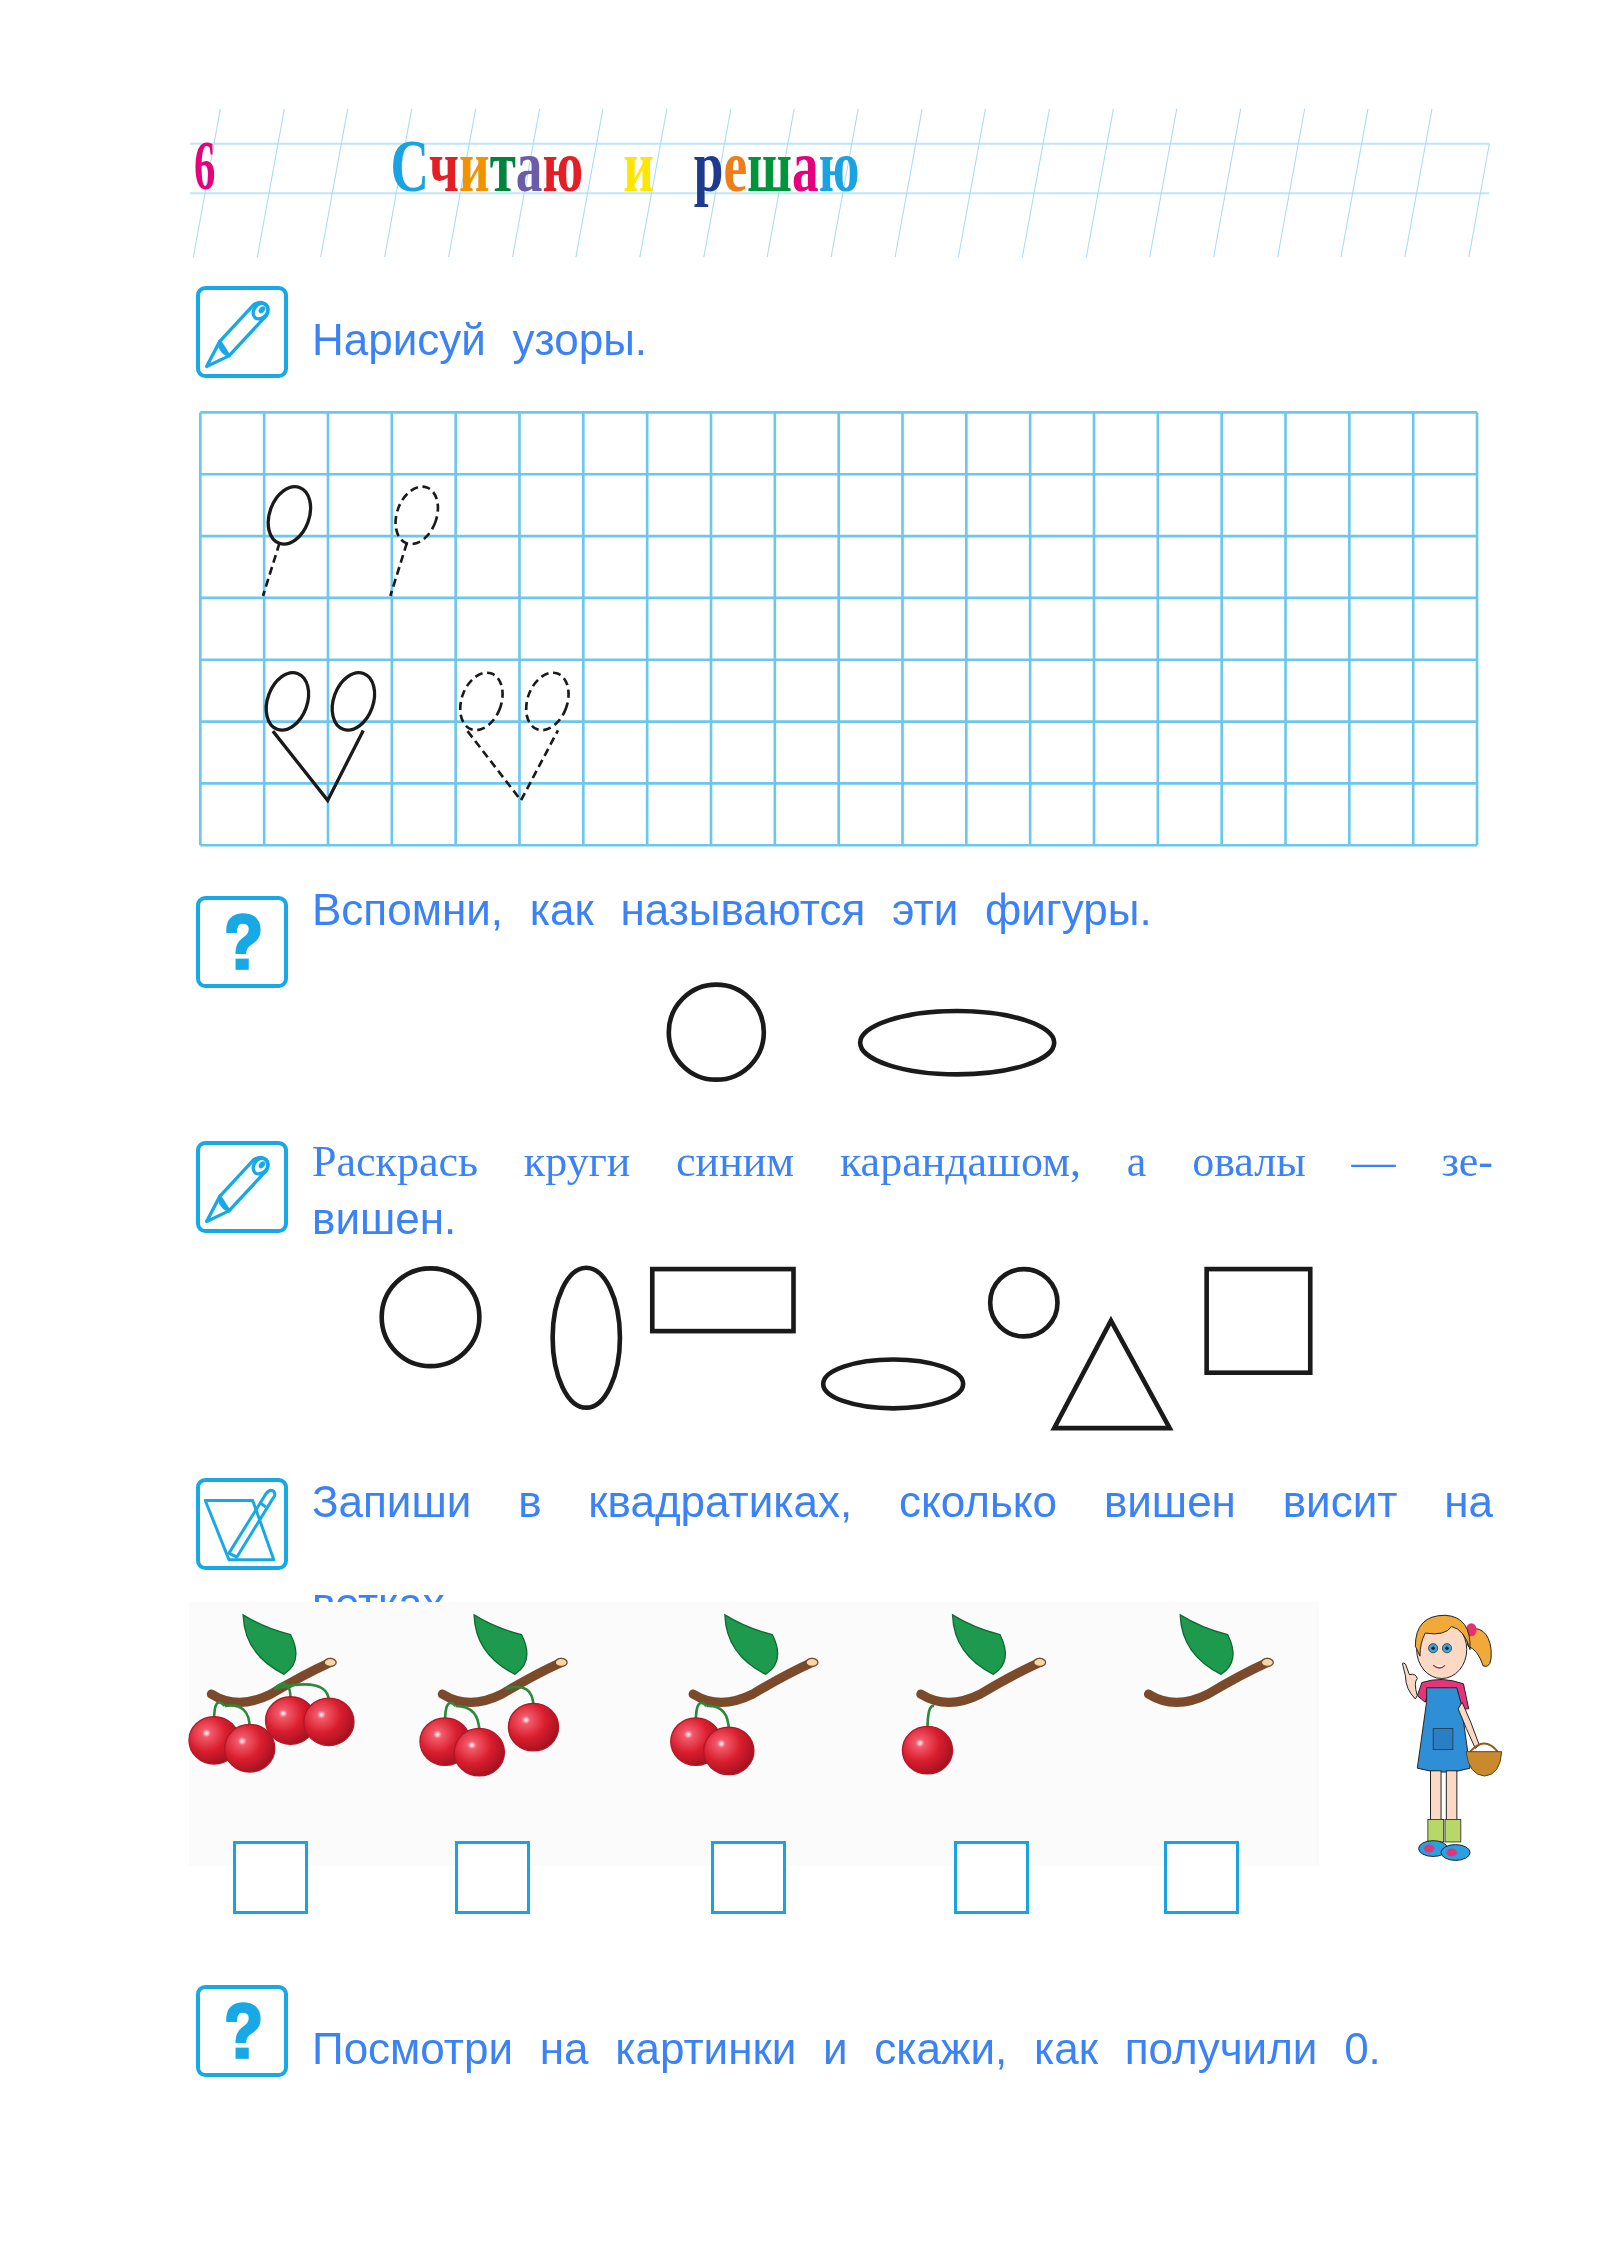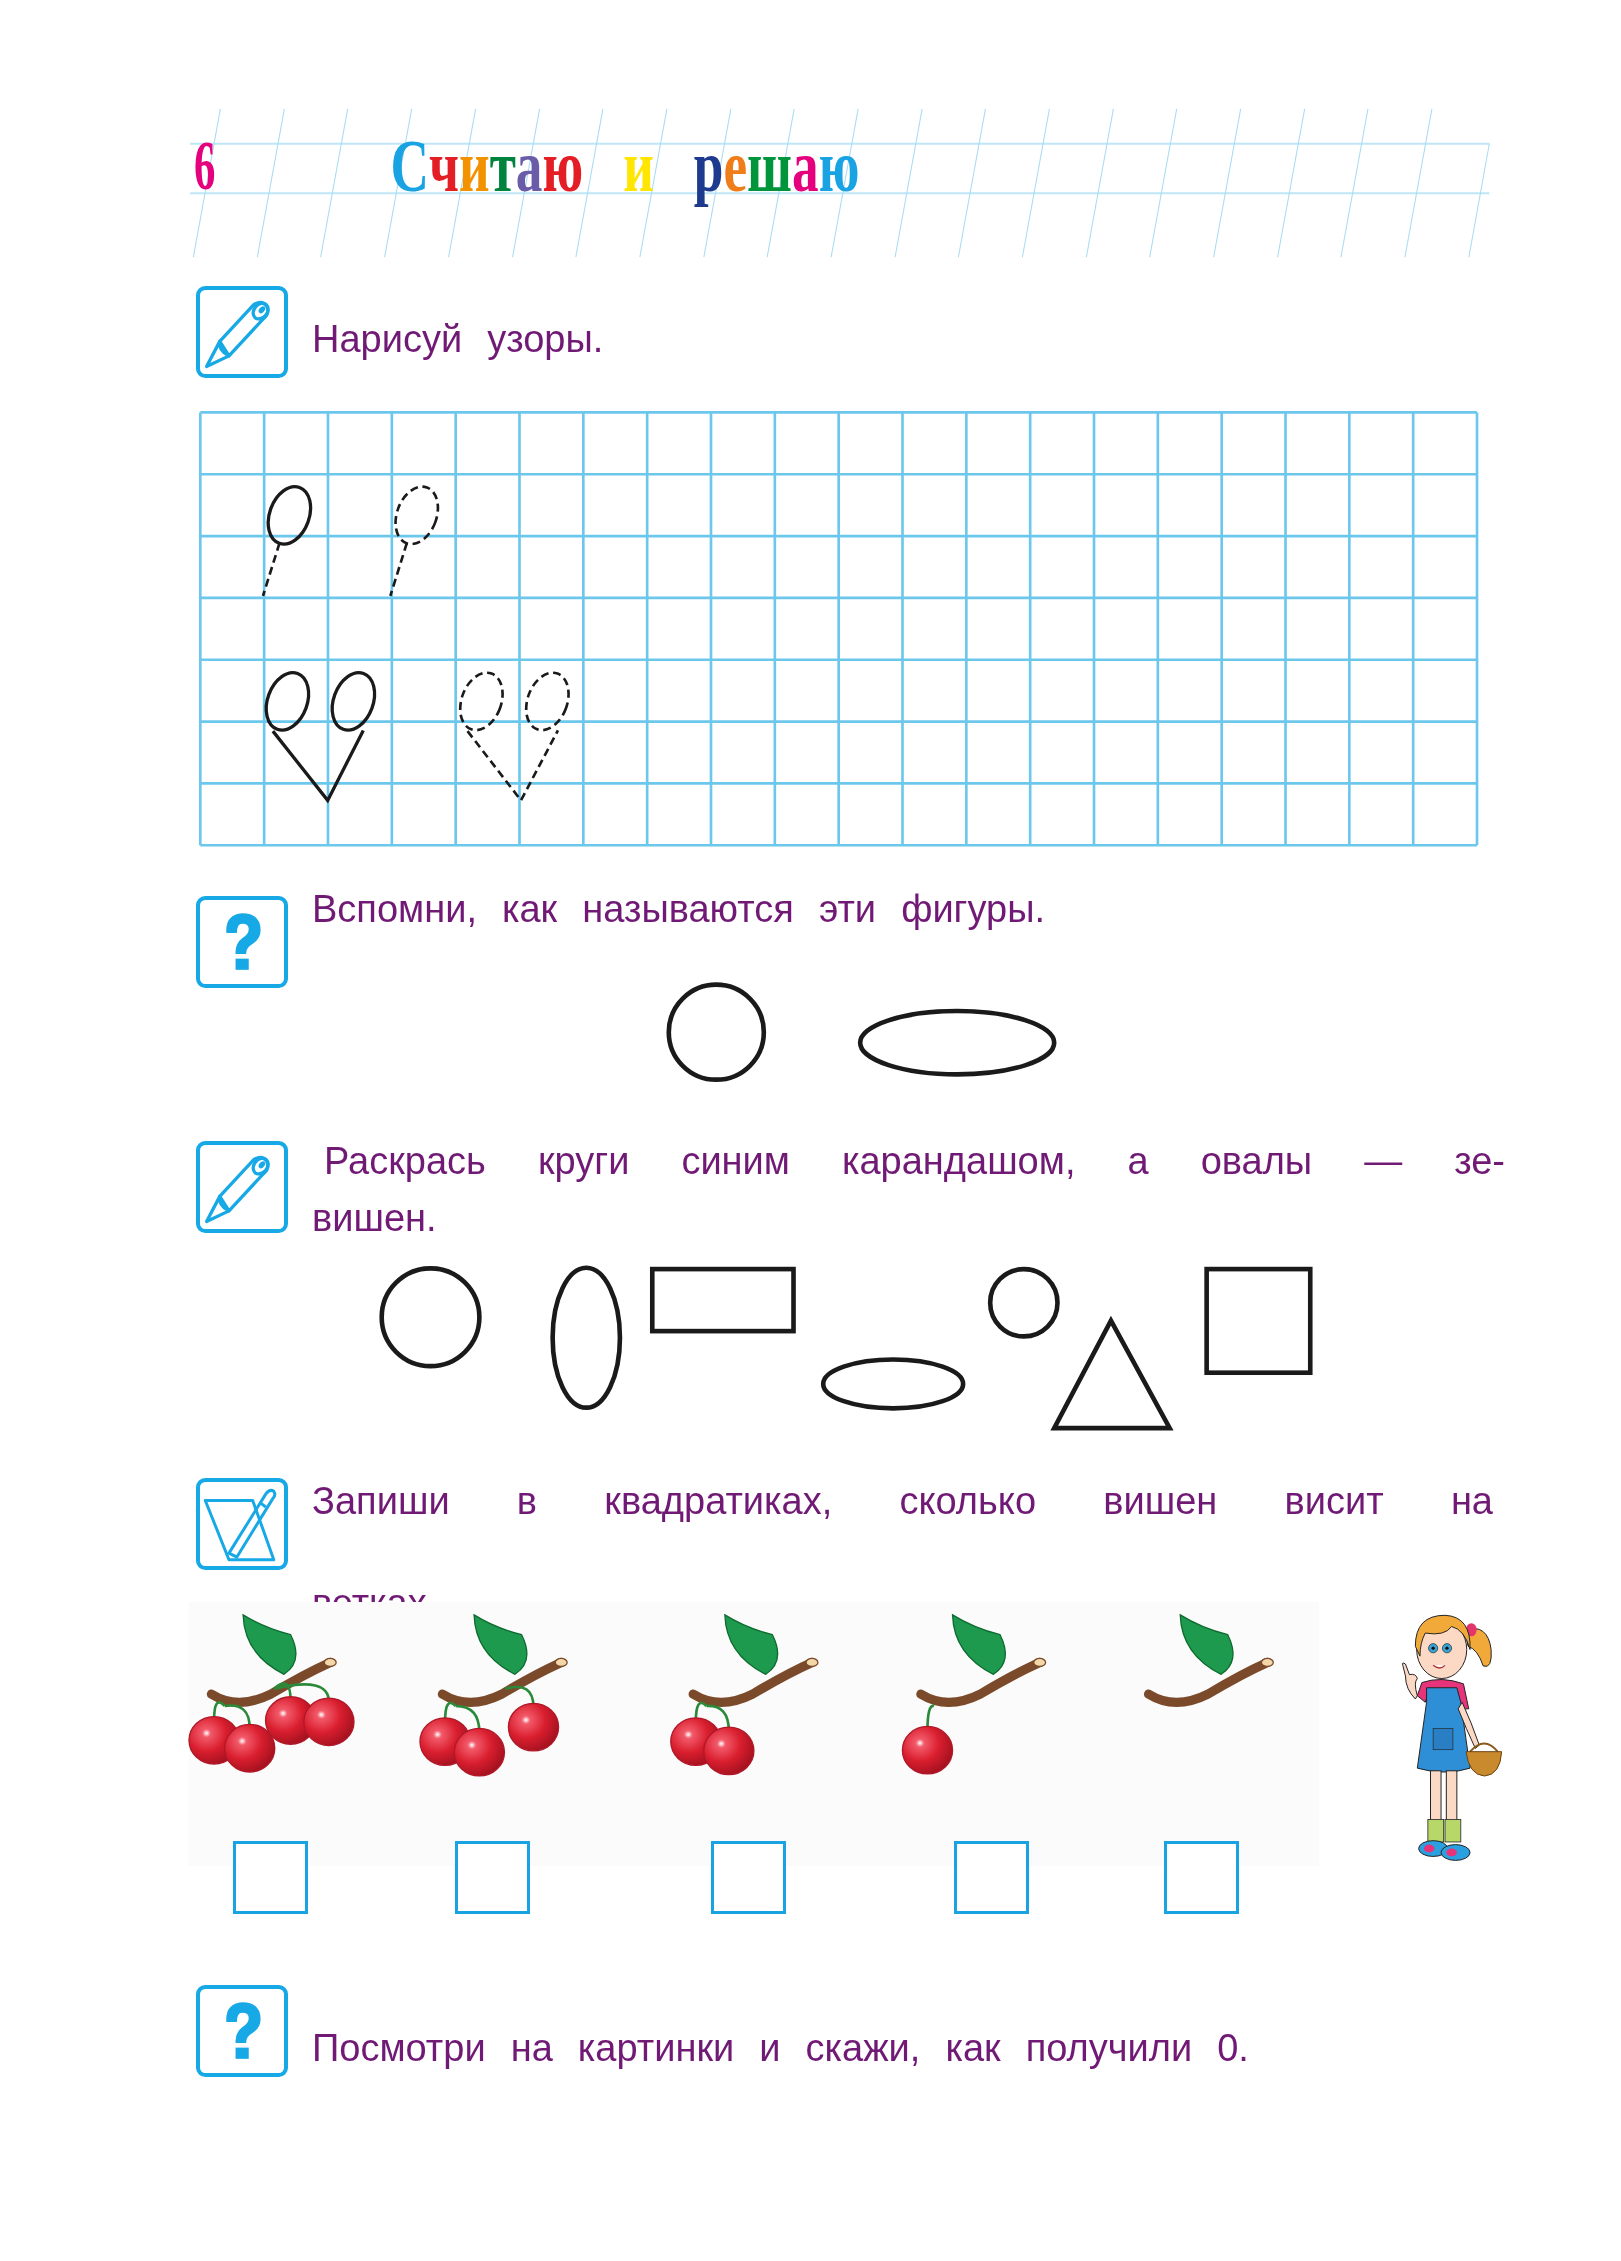--- a/index.html
+++ b/index.html
@@ -10,21 +10,21 @@
   .page-num { position:absolute; left:194px; top:132px; font-family:"Liberation Serif", serif;
               font-weight:bold; font-size:69px; line-height:1; color:#e5007e;
               transform:scaleX(0.62); transform-origin:left top; }
   .title { position:absolute; left:0; width:1736px; text-align:center; top:129px;
            font-family:"Liberation Serif", serif; font-weight:bold; font-size:74px; line-height:1;
            transform:scaleX(0.72); transform-origin:left top; letter-spacing:0px; white-space:pre; }
   .title span { display:inline-block; }
   .task-icon { position:absolute; width:92px; height:92px; border:4.6px solid #17a8e6;
                border-radius:9.2px; box-sizing:border-box; background:#fff; }
   .task-icon svg { position:absolute; left:0; top:0; width:83px; height:83px; }
-  .task-text { position:absolute; font-size:38px; line-height:57px; color:#701a75;
+  .task-text { position:absolute; font-size:44px; line-height:57px; color:#3b82f6;
                word-spacing:14.5px; white-space:nowrap; }
   .task-text.justify { width:1188px; text-align:justify; text-align-last:justify; white-space:normal; }
   #grid { position:absolute; left:199px; top:411px; }
   .shapes-svg { position:absolute; left:0; top:0; }
   .cherry-strip { position:absolute; left:189px; top:1602px; width:1130px; height:264px; background:#fbfbfb; }
   .answer-box { position:absolute; width:75px; height:73px; border:3.3px solid #1aa3e3; box-sizing:border-box; background:#fff; }
 </style>
 </head>
 <body>
 
@@ -155,21 +155,21 @@
 <div class="task-icon" style="left:196px; top:1141px;">
   <svg viewBox="0 0 126 126">
     <g fill="none" stroke="#17a8e6" stroke-width="5" stroke-linejoin="round">
       <path d="M30 78 L82 22 Q96 14 102 26 Q106 36 96 44 L44 100 Z"></path>
       <ellipse cx="92" cy="32" rx="10" ry="13" transform="rotate(40 92 32)"></ellipse>
       <path d="M30 78 Q28 92 44 100 L10 116 Z"></path>
     </g>
     <ellipse cx="94" cy="30" rx="4" ry="6" fill="#17a8e6" transform="rotate(40 94 30)"></ellipse>
   </svg>
 </div>
-<div class="task-text justify" style="left:324px; top:1133px; width:1181px;">Раскрась круги синим карандашом, а овалы — зе-</div>
+<div class="task-text justify" style="left:312px; top:1133px; width:1181px;font-family:Liberation Serif, serif;">Раскрась круги синим карандашом, а овалы — зе-</div>
 <div class="task-text" style="left:312px; top:1190px;">вишен.</div>
 
 <div class="task-icon" style="left:196px; top:1478px;">
   <svg viewBox="0 0 126 126">
     <g fill="none" stroke="#17a8e6" stroke-width="4.5" stroke-linejoin="round">
       <polygon points="8,28 80,28 112,118 44,118"></polygon>
       <path d="M44 108 L100 18 Q106 10 112 14 Q116 20 110 26 L56 114 Z"></path>
       <line x1="92" y1="32" x2="100" y2="38"></line>
     </g>
   </svg>

